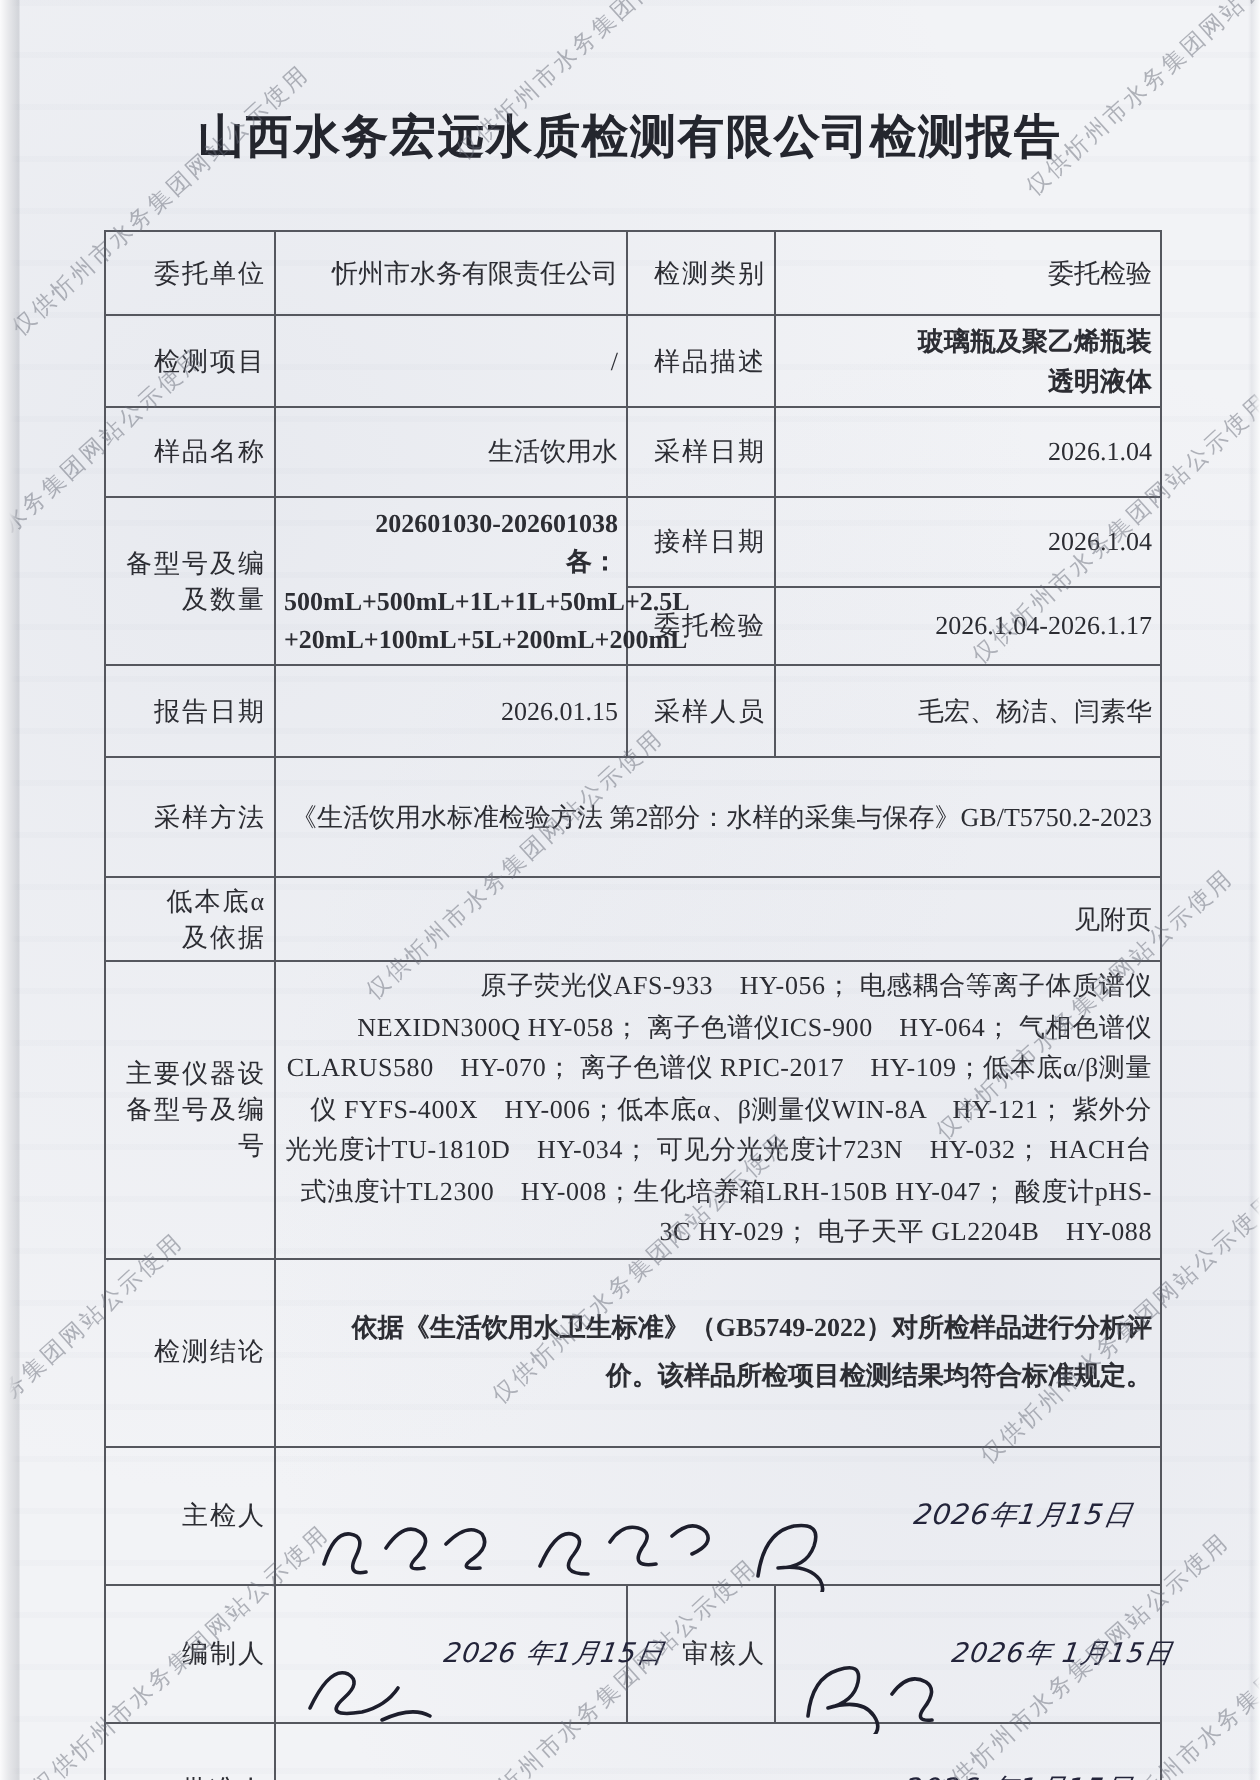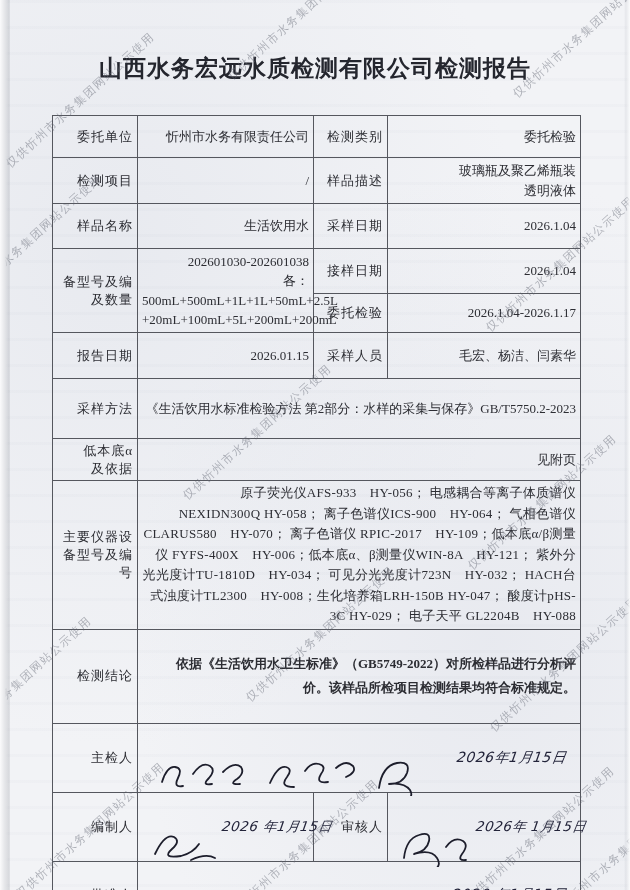--- a/index.html
+++ b/index.html
@@ -59,21 +59,21 @@
   td.para {
     text-align:justify; text-indent:2em; vertical-align:middle;
     padding:5px 9px; font-size:12.6px; line-height:1.58; letter-spacing:0.3px;
     white-space:normal;
   }
   td.conclusion {
     text-align:justify; text-indent:2em; vertical-align:top;
     padding:10px 12px; font-size:13px; line-height:1.9; white-space:normal;font-weight:bold;
   }
   td.method { font-size:12.2px; letter-spacing:0; padding:2px 6px; }
-  td.smallv { font-size:12.2px; line-height:1.5; }
+  td.smallv { font-size:12.2px; line-height:1.5;font-weight:bold; }
 
   .sigline { display:flex; align-items:center; justify-content:space-between; padding:0 10px 0 14px; }
   .siggroup { display:flex; align-items:flex-end; gap:14px; }
   .sigbox { height:32px; overflow:visible; }
   .hand {
     display:inline-block;
     font-family:"DejaVu Sans","Liberation Sans",sans-serif;
     font-style:italic; font-size:14px; letter-spacing:0.5px;
     color:#23243a; transform:skewX(-9deg); white-space:nowrap;
   }

